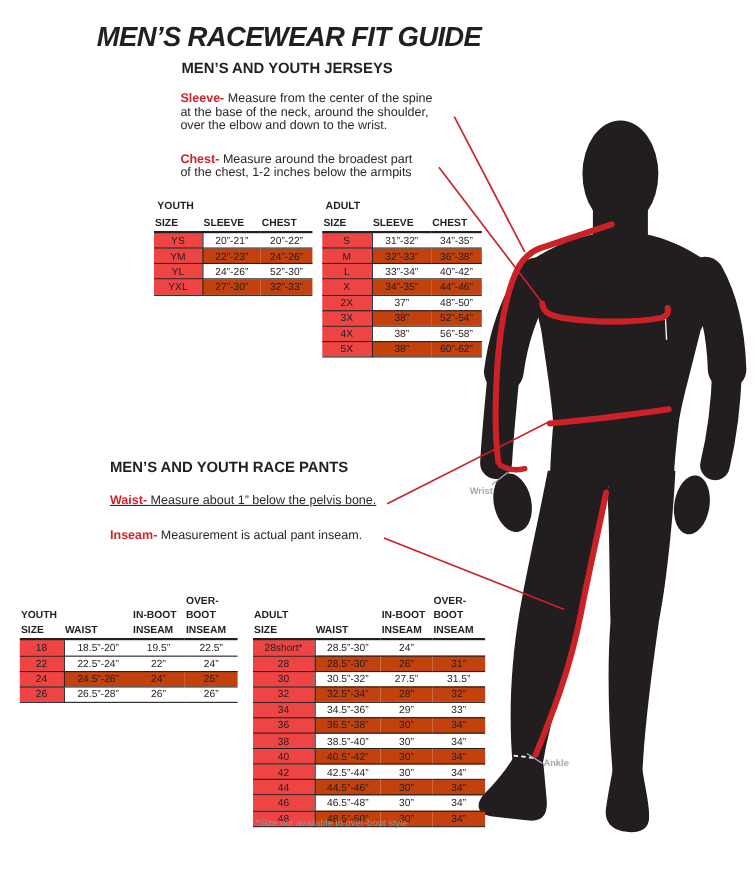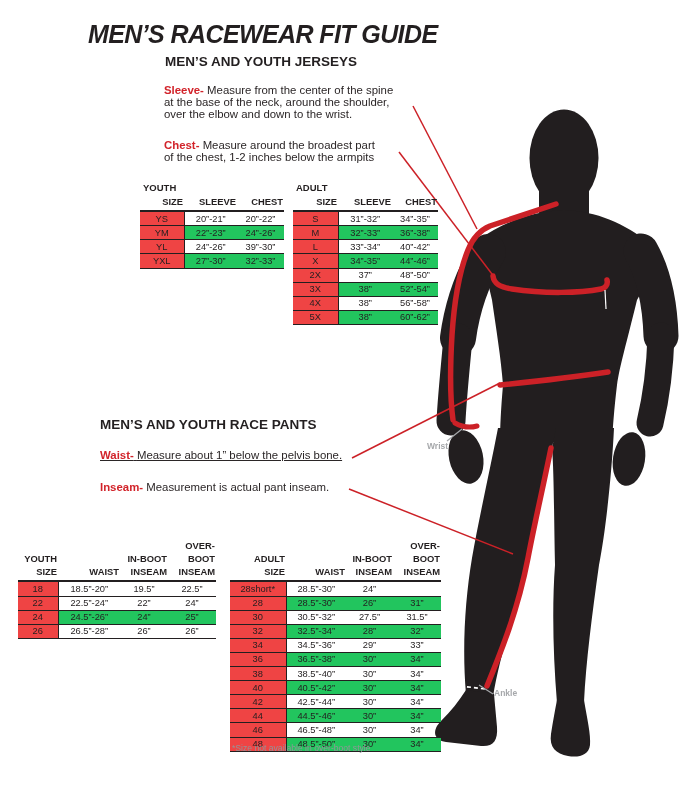--- a/index.html
+++ b/index.html
@@ -17,27 +17,27 @@
   #waist-note{left:100px;top:449px;text-decoration:underline;}
   #inseam-note{left:100px;top:481px;}
   #footnote{left:232px;top:743px;font-size:8.6px;color:#939598;}
   .fig-label{font-size:8.5px;color:#a6a8ab;font-weight:bold;}
   #wrist-label{left:427px;top:441px;}
   #ankle-label{left:494px;top:688px;}
   
   .tblwrap{position:absolute;}
   .grplabel{font-size:9.5px;font-weight:bold;padding-left:3px;margin-bottom:2px;}
   .tblwrap table{border-collapse:collapse;table-layout:fixed;}
-  .tblwrap th{font-size:9.4px;font-weight:bold;vertical-align:bottom;text-align:right;
+  .tblwrap th{font-size:9.4px;font-weight:bold;vertical-align:bottom;text-align:left;
               padding:0 1px 2px;line-height:1.4;}
   .tblwrap thead tr{border-bottom:2.4px solid #231f20;}
   .tblwrap td{font-size:9.3px;text-align:center;padding:0 1px;height:13.1px;
               border-bottom:1.3px solid #231f20;white-space:nowrap;}
   .tblwrap td.c0{font-weight:normal;border-right:1.3px solid #231f20;background:#ef4444;margin-top:28px;}
-  .tblwrap tr.shaded td:not(.c0){background:#22c55e;}
+  .tblwrap tr.shaded td:not(.c0){background:#c2410c;}
   #youth-jerseys{left:140px;top:182px;}
   #adult-jerseys{left:293px;top:182px;}
   #youth-pants{left:18px;top:539px;}
   #adult-pants{left:230px;top:539px;}
   #youth-jerseys col.c0{width:44px}#youth-jerseys col.c1{width:53px}#youth-jerseys col.c2{width:47px}
   #adult-jerseys col.c0{width:45px}#adult-jerseys col.c1{width:54px}#adult-jerseys col.c2{width:46px}
   #youth-pants col.c0{width:40px}#youth-pants col.c1{width:62px}#youth-pants col.c2{width:48px}#youth-pants col.c3{width:48px}
   #adult-pants col.c0{width:56px}#adult-pants col.c1{width:60px}#adult-pants col.c2{width:47px}#adult-pants col.c3{width:48px}
   #figure-svg{left:0;top:0;pointer-events:none;}
 </style>
@@ -127,21 +127,21 @@
               <td>20”-22”</td>
             </tr>
             <tr class="shaded">
               <td class="c0">YM</td>
               <td>22”-23”</td>
               <td>24”-26”</td>
             </tr>
             <tr>
               <td class="c0">YL</td>
               <td>24”-26”</td>
-              <td>39”-30”</td>
+              <td>52”-30”</td>
             </tr>
             <tr class="shaded">
               <td class="c0">YXL</td>
               <td>27”-30”</td>
               <td>32”-33”</td>
             </tr>
           </tbody>
         </table>
       </div>
   </div>

